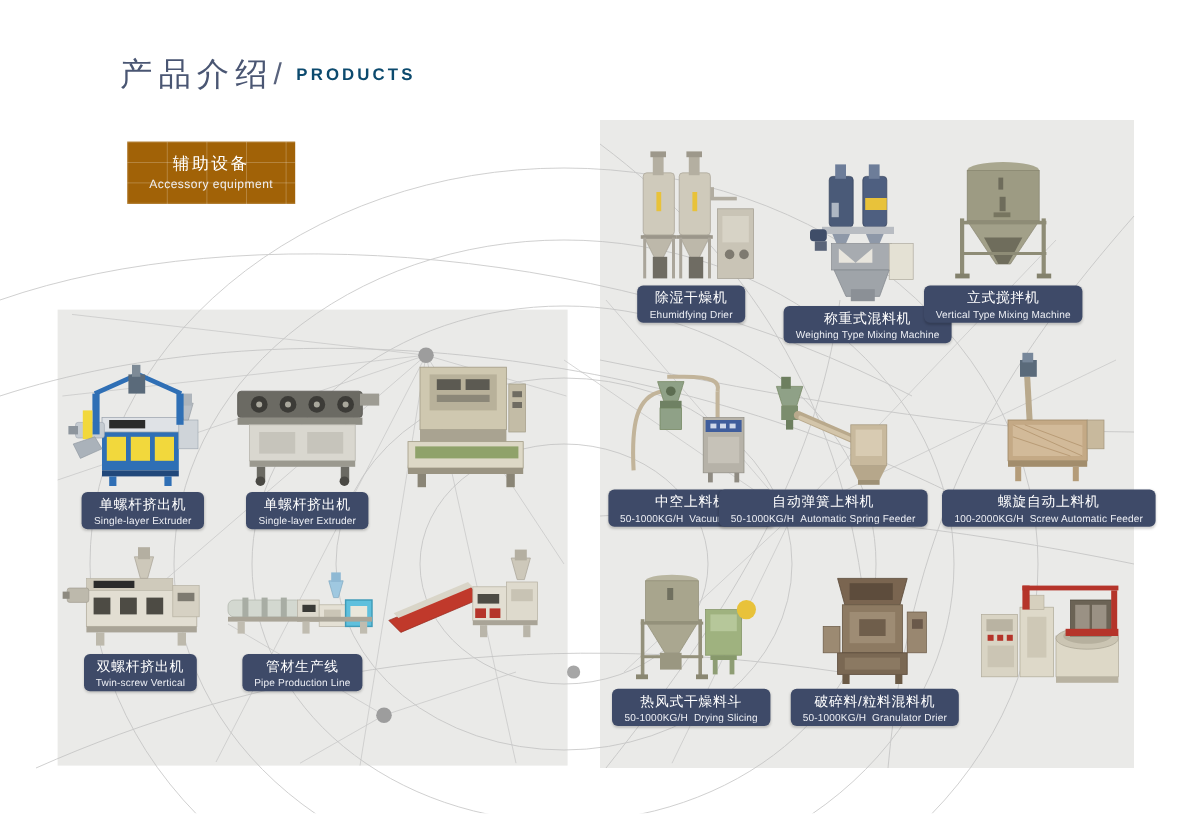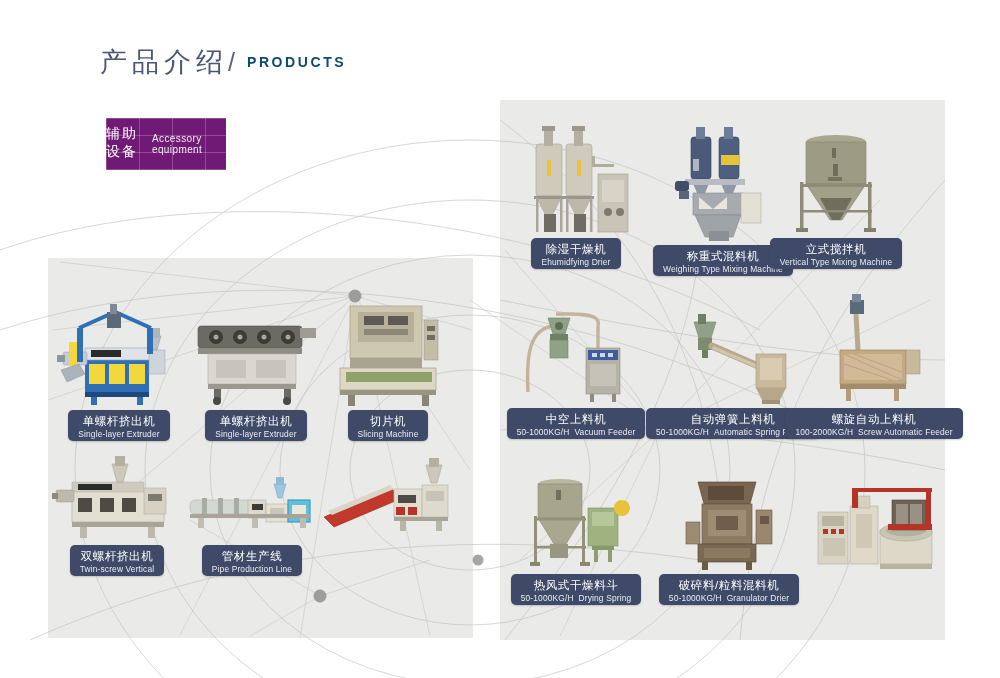--- a/index.html
+++ b/index.html
@@ -24,23 +24,23 @@
     font-weight: 400;
   }
   .title-slash { font-size: 25px; color:#5a6party; color:#59637d; font-weight:300; margin:0 12px 0 0; }
   .title-en {
     font-size: 14px; color: #0c4a6e; letter-spacing: 2.6px; font-weight: 700;
   }
 
   
   .category-tag {
     position: absolute; left: 106px; top: 118px;
-    width: 120px; height: 52px;
-    background: #701a75;
-    display:flex; flex-direction:row; align-items:center; justify-content:center;
+    width: 140px; height: 52px;
+    background: #a16207;
+    display:flex; flex-direction:column; align-items:center; justify-content:center;
     overflow:hidden;
   }
   .category-tag .tag-grid {
     position:absolute; inset:0;
     background-image:
       linear-gradient(to right, rgba(255,255,255,.22) 1px, transparent 1px),
       linear-gradient(to bottom, rgba(255,255,255,.22) 1px, transparent 1px);
     background-size: 33px 17px;
     pointer-events:none;
   }
@@ -227,24 +227,20 @@
           <rect x="12" y="72" width="96" height="22" fill="#ddd8c6" stroke="#a59e88" stroke-width=".7"></rect>
           <rect x="18" y="76" width="86" height="10" fill="#8fa26a"></rect>
           <rect x="12" y="94" width="96" height="5" fill="#9a9482"></rect>
           <rect x="20" y="99" width="7" height="11" fill="#8a8576"></rect>
           <rect x="94" y="99" width="7" height="11" fill="#8a8576"></rect>
           <rect x="96" y="24" width="14" height="40" fill="#c3bca6" stroke="#a59e88" stroke-width=".6"></rect>
           <rect x="99" y="30" width="8" height="5" fill="#6f6c62"></rect>
           <rect x="99" y="39" width="8" height="5" fill="#6f6c62"></rect>
         </g>
       </svg>
-    </div>
-    <div class="label">
-      <span class="l-cn">切片机</span>
-      <span class="l-en">Slicing Machine</span>
     </div>
   </div>
 
   <div class="cell" style="left:52px; top:450px; width:130px;">
     <div class="thumb" style="height:95px; width:130px;">
       <svg width="130" height="95" viewBox="0 0 130 95">
         <g>
           <rect x="20" y="40" width="92" height="32" fill="#e2ded2" stroke="#b6b1a2" stroke-width=".7"></rect>
           <rect x="26" y="48" width="14" height="14" fill="#4d4b44"></rect>
           <rect x="48" y="48" width="14" height="14" fill="#4d4b44"></rect>
@@ -350,21 +346,21 @@
           <rect x="76" y="30" width="3" height="10" fill="#b1aca0"></rect>
         </g>
       </svg>
     </div>
     <div class="label">
       <span class="l-cn">除湿干燥机</span>
       <span class="l-en">Ehumidfying Drier</span>
     </div>
   </div>
 
-  <div class="cell" style="left:663px; top:119px; width:120px;align-items:center;">
+  <div class="cell" style="left:663px; top:129px; width:120px;align-items:center;">
     <div class="thumb" style="height:126px; width:120px;">
       <svg width="120" height="126" viewBox="0 0 120 126">
         <g>
           <rect x="28" y="18" width="20" height="42" rx="3" fill="#4a5a78" stroke="#36435c" stroke-width=".6"></rect>
           <rect x="56" y="18" width="20" height="42" rx="3" fill="#4e5f80" stroke="#36435c" stroke-width=".6"></rect>
           <rect x="33" y="8" width="9" height="12" fill="#6d7d99"></rect>
           <rect x="61" y="8" width="9" height="12" fill="#6d7d99"></rect>
           <rect x="58" y="36" width="18" height="10" fill="#e8c23a"></rect>
           <rect x="30" y="40" width="6" height="12" fill="#aeb7c4"></rect>
           <path d="M28 60 L48 60 L42 74 L34 74 Z" fill="#8e98a8"></path>
@@ -434,21 +430,21 @@
           <rect x="104" y="98" width="4" height="8" fill="#8f8b82"></rect>
         </g>
       </svg>
     </div>
     <div class="label">
       <span class="l-cn">中空上料机</span>
       <span class="l-en"><span>50-1000KG/H</span>&nbsp;&nbsp;<span>Vacuum Feeder</span></span>
     </div>
   </div>
 
-  <div class="cell" style="left:668px; top:296px; width:130px;">
+  <div class="cell" style="left:621px; top:296px; width:130px;">
     <div class="thumb" style="height:112px; width:130px;">
       <svg width="130" height="112" viewBox="0 0 130 112">
         <g>
           <path d="M26 26 L48 26 L43 42 L31 42 Z" fill="#8fa187" stroke="#72855f" stroke-width=".6"></path>
           <rect x="30" y="42" width="14" height="12" fill="#7b8d6d"></rect>
           <rect x="30" y="18" width="8" height="10" fill="#6d7f5f"></rect>
           <path d="M44 50 L104 76" fill="none" stroke="#b9a98c" stroke-width="7" stroke-linecap="round"></path>
           <path d="M46 52 L102 76" fill="none" stroke="#d3c5aa" stroke-width="3.4" stroke-linecap="round"></path>
           <rect x="88" y="58" width="30" height="34" fill="#c8b99d" stroke="#a4967c" stroke-width=".6"></rect>
           <rect x="92" y="62" width="22" height="22" fill="#d8cbb2"></rect>
@@ -506,21 +502,21 @@
           <circle cx="110" cy="40" r="8" fill="#e8c23a"></circle>
           <rect x="80" y="78" width="22" height="4" fill="#87996b"></rect>
           <rect x="82" y="82" width="4" height="12" fill="#8e9d74"></rect>
           <rect x="96" y="82" width="4" height="12" fill="#8e9d74"></rect>
           <rect x="38" y="76" width="18" height="14" fill="#9a9781"></rect>
         </g>
       </svg>
     </div>
     <div class="label">
       <span class="l-cn">热风式干燥料斗</span>
-      <span class="l-en"><span>50-1000KG/H</span>&nbsp;&nbsp;<span>Drying Spring</span></span>
+      <span class="l-en"><span>50-1000KG/H</span>&nbsp;&nbsp;<span>Drying Slicing</span></span>
     </div>
   </div>
 
   <div class="cell" style="left:664px; top:470px; width:130px;">
     <div class="thumb" style="height:104px; width:130px;">
       <svg width="130" height="104" viewBox="0 0 130 104">
         <g>
           <path d="M34 12 L92 12 L86 34 L40 34 Z" fill="#7a6550" stroke="#5d4c3c" stroke-width=".7"></path>
           <rect x="44" y="16" width="36" height="14" fill="#5d4c3c"></rect>
           <rect x="38" y="34" width="50" height="40" fill="#8d7a62" stroke="#6b5a46" stroke-width=".7"></rect>

